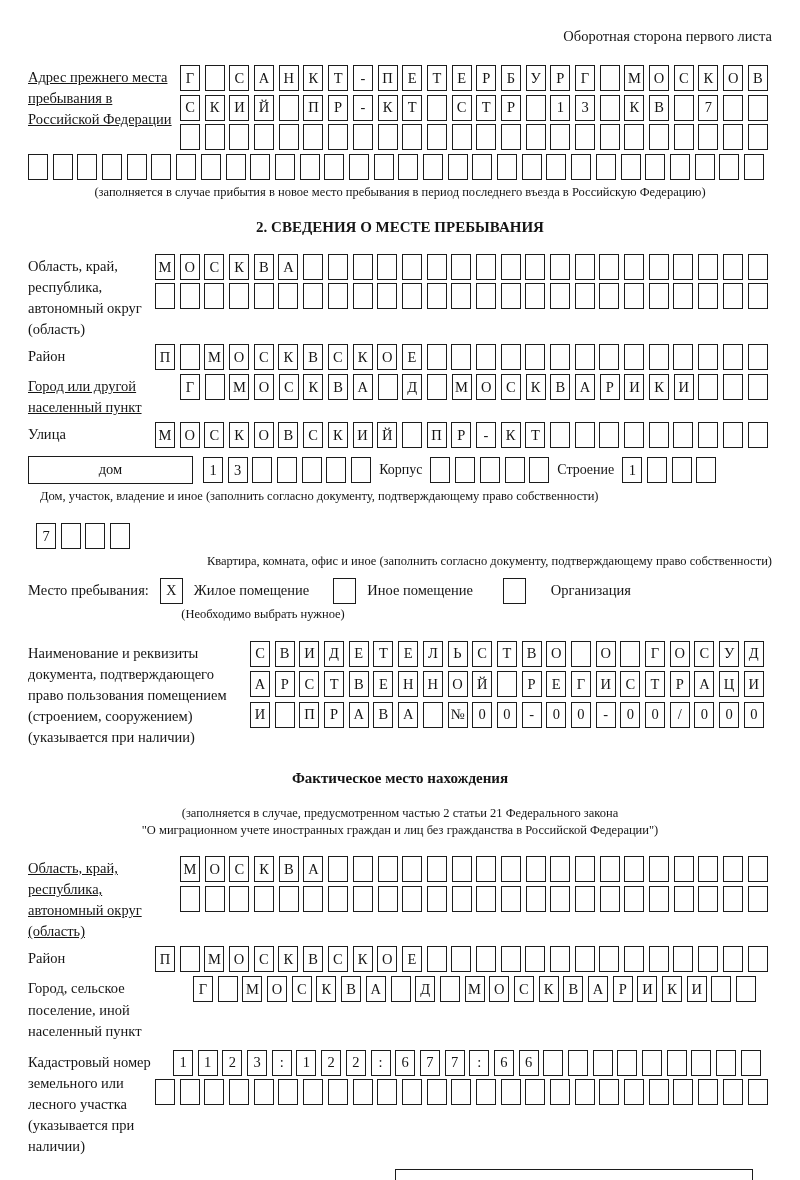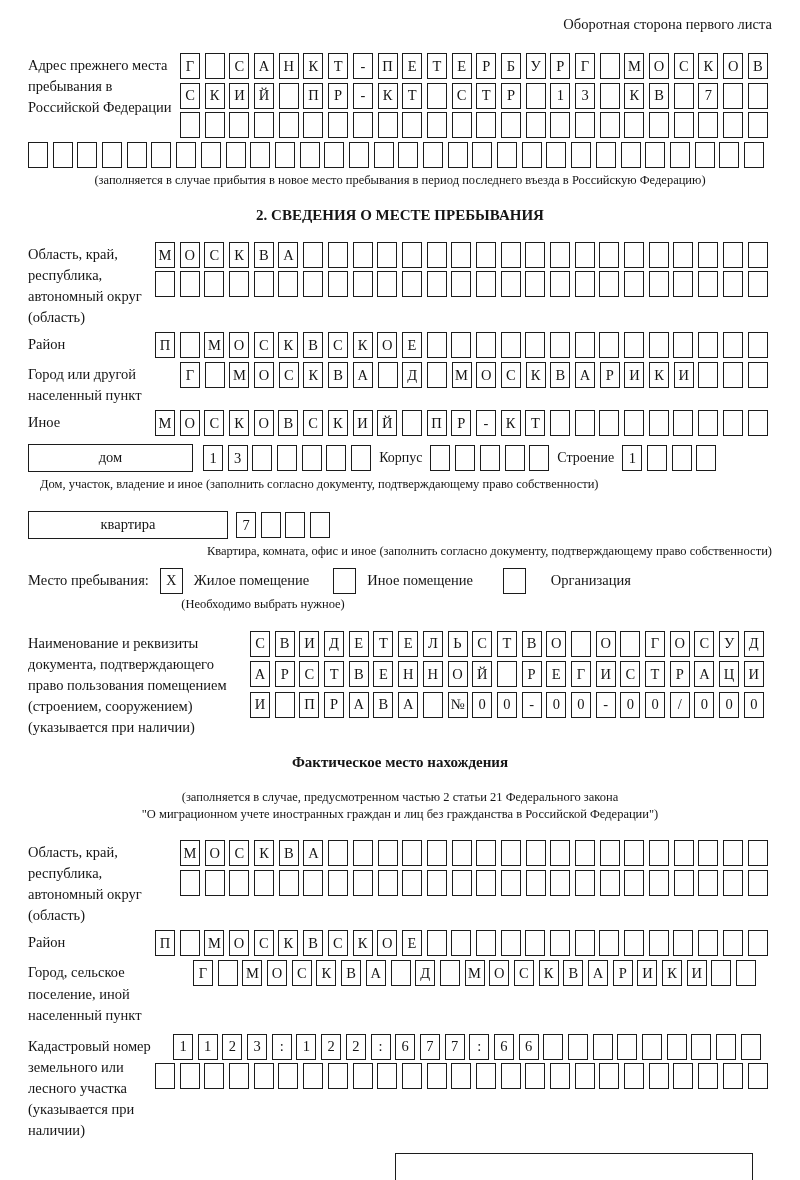--- a/index.html
+++ b/index.html
@@ -4,40 +4,40 @@
 <style>
   * { box-sizing: border-box; }
   html,body { margin:0; padding:0; }
   body {
     width:800px; height:1180px; overflow:hidden;
     background:#ffffff; color:#151515;
     font-family:"Liberation Serif", serif;
   }
   .page { padding:0 28px; }
 
-  .side-note { text-align:right; font-size:14.5px; padding-top:16px; }
+  .side-note { text-align:right; font-size:14.5px; padding-top:28px; }
 
   .cell {
     flex:none; width:20px; height:26px;
     border:1.5px solid #1c1c1c;
     display:flex; align-items:center; justify-content:center;
     font-size:14.5px; line-height:1; background:#fff;
   }
   .boxrow { display:flex; gap:4.7px; }
   .boxcol { display:flex; flex-direction:column; gap:3.5px; }
 
   .field { display:flex; align-items:flex-start; }
   .flabel { flex:none; font-size:14.5px; line-height:1.45; padding-top:2px; }
-  .w127 { width:127px; } .w152 { width:152px; } .w165 { width:165px; } .w222 { width:222px; }
+  .w127 { width:127px; } .w152 { width:152px;text-decoration:underline; } .w165 { width:165px; } .w222 { width:222px; }
 
   .caption { font-size:12.5px; text-align:center; line-height:1.35; }
   .sec-title { font-weight:bold; font-size:15px; text-align:center; }
 
   .mt4{margin-top:4px;} .mt6{margin-top:18px;} .mt8{margin-top:8px;}
-  .mt10{margin-top:16px;}
+  .mt10{margin-top:22px;}
   .mt20{margin-top:20px;}
 
   .named-box {
     flex:none; border:1.5px solid #1c1c1c; height:28px;
     display:flex; align-items:center; justify-content:center;
     font-size:14.5px; background:#fff;
   }
   .inline-label { font-size:14px; line-height:28px; padding:0 8px; white-space:nowrap; }
   .hrow { display:flex; align-items:center; }
 
@@ -296,21 +296,21 @@
         <span class="cell">И</span>
         <span class="cell">К</span>
         <span class="cell">И</span>
         <span class="cell"></span>
         <span class="cell"></span>
         <span class="cell"></span>
       </div>
   </div>
 
   <div class="field mt4">
-    <div class="flabel w127">Иное</div>
+    <div class="flabel w127">Улица</div>
     <div class="boxrow">
         <span class="cell">М</span>
         <span class="cell">О</span>
         <span class="cell">С</span>
         <span class="cell">К</span>
         <span class="cell">О</span>
         <span class="cell">В</span>
         <span class="cell">С</span>
         <span class="cell">К</span>
         <span class="cell">И</span>
@@ -356,21 +356,20 @@
     <div class="boxrow">
         <span class="cell">1</span>
         <span class="cell"></span>
         <span class="cell"></span>
         <span class="cell"></span>
       </div>
   </div>
   <div class="caption mt4" style="text-align:left;margin-left:12px;">Дом, участок, владение и иное (заполнить согласно документу, подтверждающему право собственности)</div>
 
   <div class="hrow mt6">
-    <div class="named-box" style="width:200px;">квартира</div>
     <div class="boxrow" style="margin-left:8px;">
         <span class="cell">7</span>
         <span class="cell"></span>
         <span class="cell"></span>
         <span class="cell"></span>
       </div>
   </div>
   <div class="caption mt4" style="text-align:right;">Квартира, комната, офис и иное (заполнить согласно документу, подтверждающему право собственности)</div>
 
   <div class="stay-row mt8">

